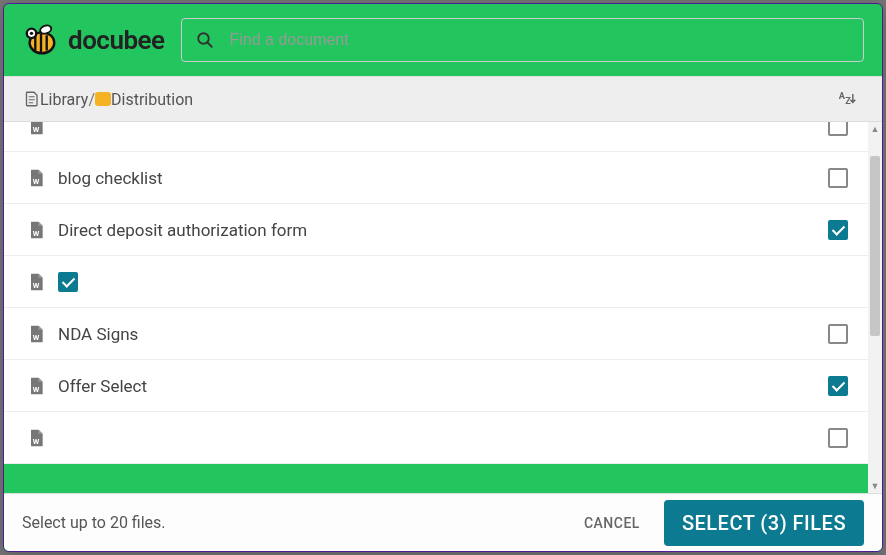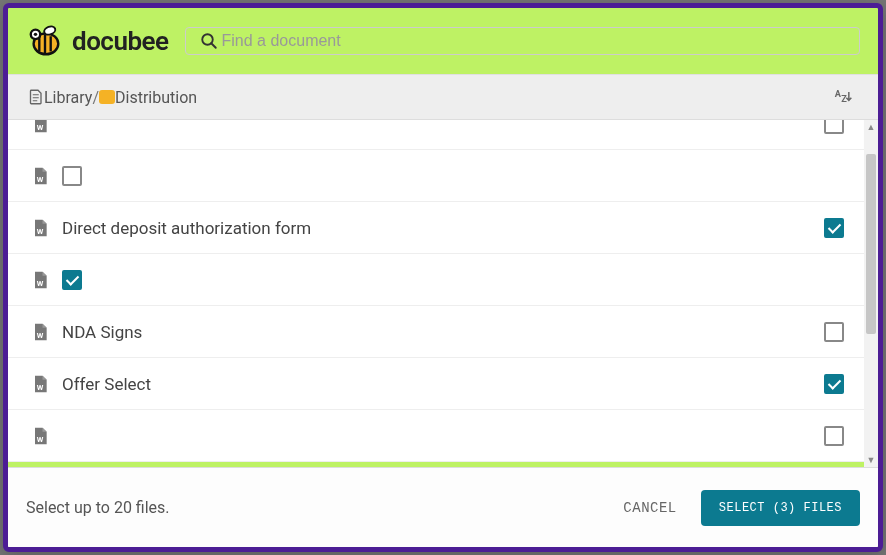--- a/index.html
+++ b/index.html
@@ -7,25 +7,25 @@
       font-family: -apple-system, BlinkMacSystemFont, "Segoe UI", Roboto, "Helvetica Neue", Arial, sans-serif;
       background: #777;
       display: flex;
       align-items: center;
       justify-content: center;
       height: 555px;
       width: 886px;
       overflow: hidden;
     }
     .modal {
-      background: #bef264;
+      background: #22c55e;
       width: 880px;
       height: 549px;
       border-radius: 6px;
-      border: 5px solid #4c1d95;
+      border: 1px solid #4c1d95;
       box-shadow: 0 4px 20px rgba(0,0,0,0.25);
       display: flex;
       flex-direction: column;
       position: relative;
       overflow: hidden;
     }
     
     .modal-header {
       display: flex;
       align-items: center;
@@ -44,25 +44,25 @@
     .logo-text {
       font-size: 26px;
       font-weight: 600;
       color: #222;
       letter-spacing: -0.5px;
     }
     .search-box {
       flex: 1;
       display: flex;
       align-items: center;
-      height: 28px;
+      height: 44px;
       border: 1px solid #ccc;
       border-radius: 4px;
       padding: 0 14px;
-      gap: 4px;
+      gap: 16px;
     }
     .search-box svg { flex-shrink: 0; }
     .search-box input {
       border: none;
       outline: none;
       font-size: 16px;
       color: #444;
       flex: 1;
       background: transparent;
     }
@@ -186,49 +186,48 @@
       display: flex;
       align-items: center;
       justify-content: center;
       color: #888;
       font-size: 9px;
     }
     .scroll-arrow.up { top: 0; }
     .scroll-arrow.down { bottom: 0; }
     
     .modal-footer {
-      height: 80px;
+      height: 58px;
       border-top: 1px solid #ddd;
       background: #fdfdfd;
       display: flex;
       align-items: center;
       padding: 16px 18px;
     }
     .hint {
       color: #555;
       font-size: 16px;
     }
     .footer-actions {
       margin-left: auto;
       display: flex;
       align-items: center;
       gap: 24px;
-      font-family: Liberation Mono, monospace;
     }
     .btn-cancel {
       color: #666;
       font-size: 14px;
       font-weight: 500;
       letter-spacing: 0.5px;
       cursor: pointer;
     }
     .btn-select {
       background: #0c7a90;
       color: #fff;
-      font-size: 12px;
+      font-size: 20px;
       font-weight: 500;
       letter-spacing: 0.5px;
       padding: 11px 18px;
       border-radius: 4px;
       cursor: pointer;
     }
   </style>
 </head>
 <body>
 
@@ -284,20 +283,21 @@
           </svg>
           <span class="file-name"></span>
           <span class="chk"></span>
         </div>
         <div class="file-row">
           <svg class="file-icon" viewBox="0 0 24 24">
             <path d="M6 2h9l5 5v15H6z" fill="#777"></path>
             <path d="M15 2v5h5" fill="#999"></path>
             <text x="8" y="19" font-size="9" font-weight="700" fill="#fff">W</text>
           </svg>
+          <span class="file-name">blog checklist</span>
           <span class="chk"></span>
         </div>
         <div class="file-row">
           <svg class="file-icon" viewBox="0 0 24 24">
             <path d="M6 2h9l5 5v15H6z" fill="#777"></path>
             <path d="M15 2v5h5" fill="#999"></path>
             <text x="8" y="19" font-size="9" font-weight="700" fill="#fff">W</text>
           </svg>
           <span class="file-name">Direct deposit authorization form</span>
           <span class="chk checked"></span>

